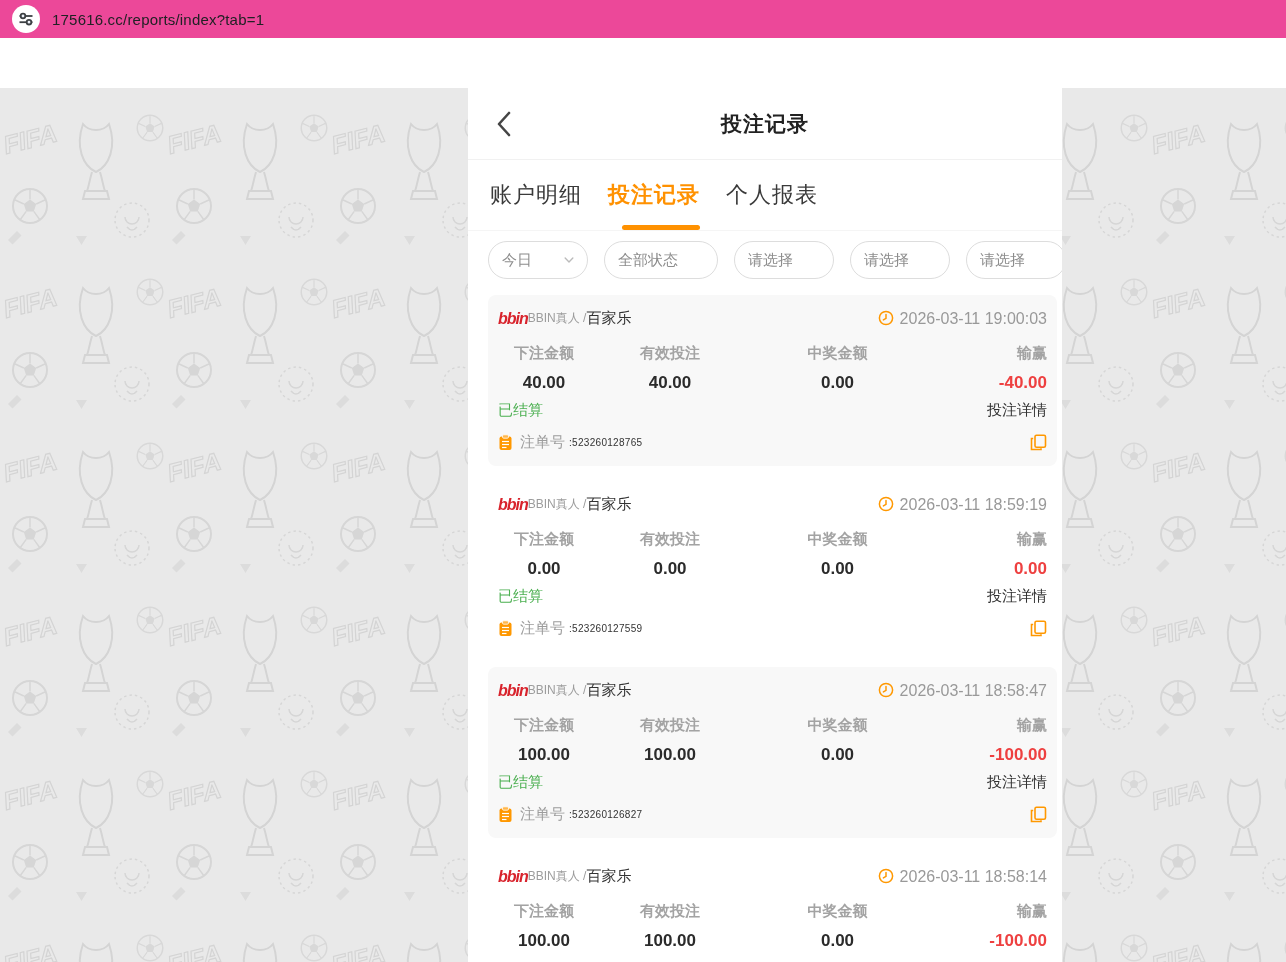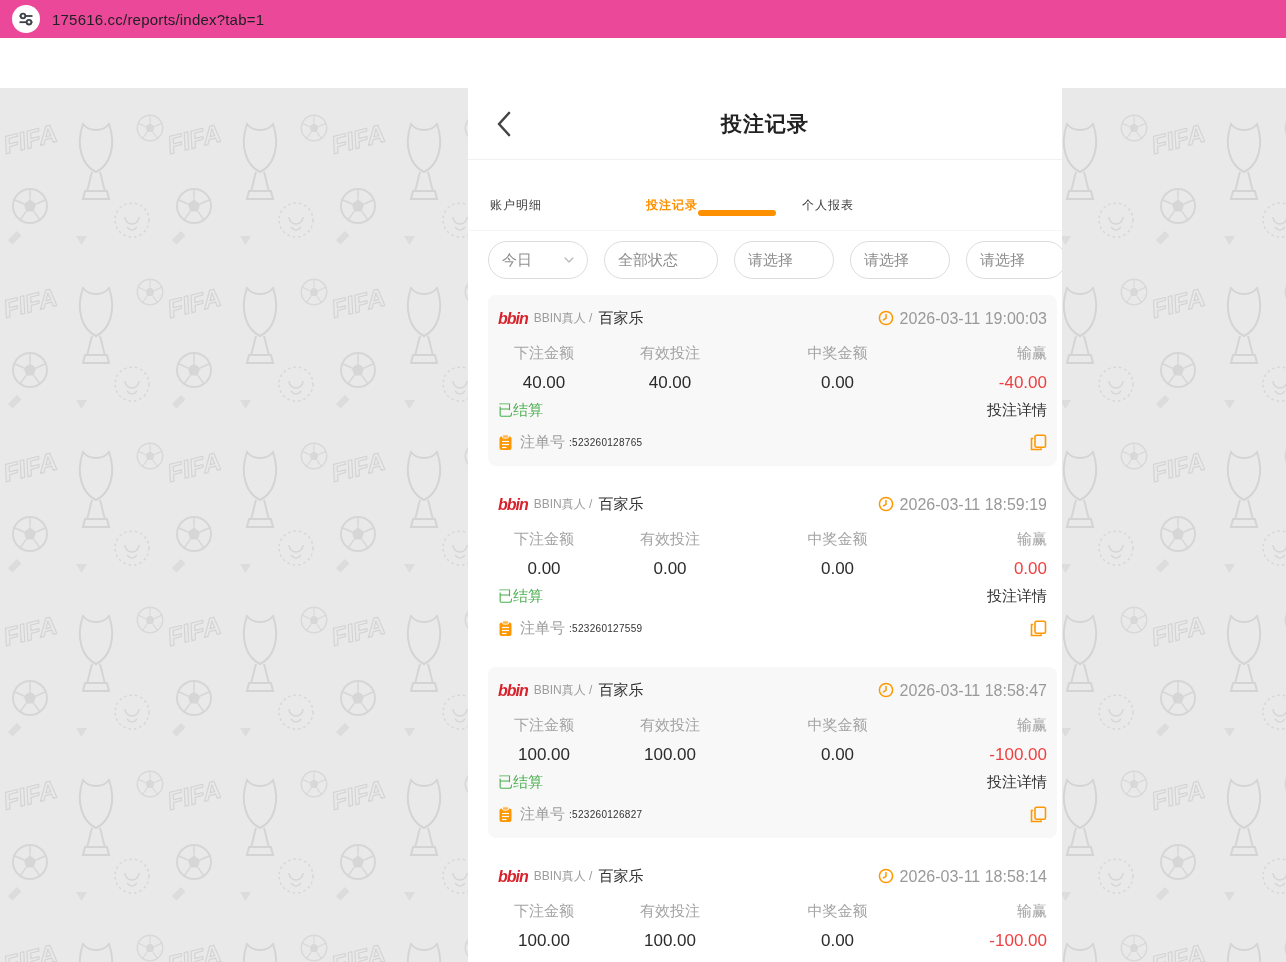--- a/index.html
+++ b/index.html
@@ -21,22 +21,22 @@
 
   
   .panel-header { height:72px; position:relative; display:flex; align-items:center;
     justify-content:center; border-bottom:1px solid #f1f1f1; background:#fff; }
   .back-btn { position:absolute; left:28px; top:50%; transform:translateY(-50%);
     width:26px; height:30px; display:flex; align-items:center; cursor:pointer; }
   .panel-title { font-size:21px; font-weight:600; color:#222; letter-spacing:1px; }
 
   
   .tabs { display:flex; gap:26px; padding:20px 0 0 22px; height:71px; border-bottom:1px solid #f5f5f5; }
-  .tab { font-size:12px; color:#3a3a3a; font-weight:500; cursor:pointer;
-    display:flex; flex-direction:row; align-items:center; letter-spacing:1px; }
+  .tab { font-size:22px; color:#3a3a3a; font-weight:500; cursor:pointer;
+    display:flex; flex-direction:column; align-items:flex-end; letter-spacing:1px; }
   .tab.active { color:#ff9100; font-weight:700; }
   .tab .underline { width:78px; height:6px; border-radius:3px; background:transparent; margin-top:15px; }
   .tab.active .underline { background:#ff9100; }
 
   
   .filters { display:flex; gap:16px; padding:10px 0 12px 20px; white-space:nowrap; overflow:hidden; }
   .pill { height:38px; border:1px solid #ddd; border-radius:19px; background:#fff;
     display:inline-flex; align-items:center; justify-content:space-between;
     padding:0 13px; font-size:15px; color:#8d8d8d; flex:none; cursor:pointer;gap:32px; }
   .pill:nth-child(1){ width:100px; }
@@ -44,29 +44,29 @@
   .pill:nth-child(3){ width:100px; }
   .pill:nth-child(4){ width:100px; }
   .pill:nth-child(5){ width:100px; }
 
   
   .records { padding:4px 5px 0 20px; }
   .record-card { border-radius:8px; padding:14px 10px 14px 10px; margin-bottom:15px; background:#fff; }
   .records .record-card:nth-child(odd) { background:#f8f8f8; }
 
   .brand-row { display:flex; align-items:center; justify-content:space-between; margin-bottom:16px; }
-  .brand-left { display:flex; align-items:center; gap:6px; }
+  .brand-left { display:flex; align-items:center; }
   .logo-bbin { color:#d8232c; font-weight:700; font-style:italic; font-size:16px; letter-spacing:-1px; }
   .provider { color:#9c9c9c; font-size:12px; }
   .game { color:#333; font-size:15px;text-align:center; }
   .time-wrap { display:flex; align-items:flex-start; gap:6px; }
   .time-text { color:#999; font-size:16px; }
 
   .stats { display:grid; grid-template-columns:92px 160px 175px 1fr; margin-bottom:8px; }
-  .stat { text-align:center; }
+  .stat { text-align:center;font-weight:bold; }
   .stat:first-child { text-align:center; }
   .stat:last-child { text-align:right; }
   .stat-label { font-size:15px; color:#a3a3a3; margin-bottom:10px; }
   .stat-value { font-size:17px; color:#2b2b2b; }
   .stat:last-child .stat-value { color:#ee4040; }
 
   .status-row { display:flex; justify-content:space-between; align-items:flex-end; margin-bottom:13px; }
   .status { color:#4db052; font-size:15px; }
   .detail-link { color:#333; font-size:15px; cursor:pointer;margin-left:24px; }
 

